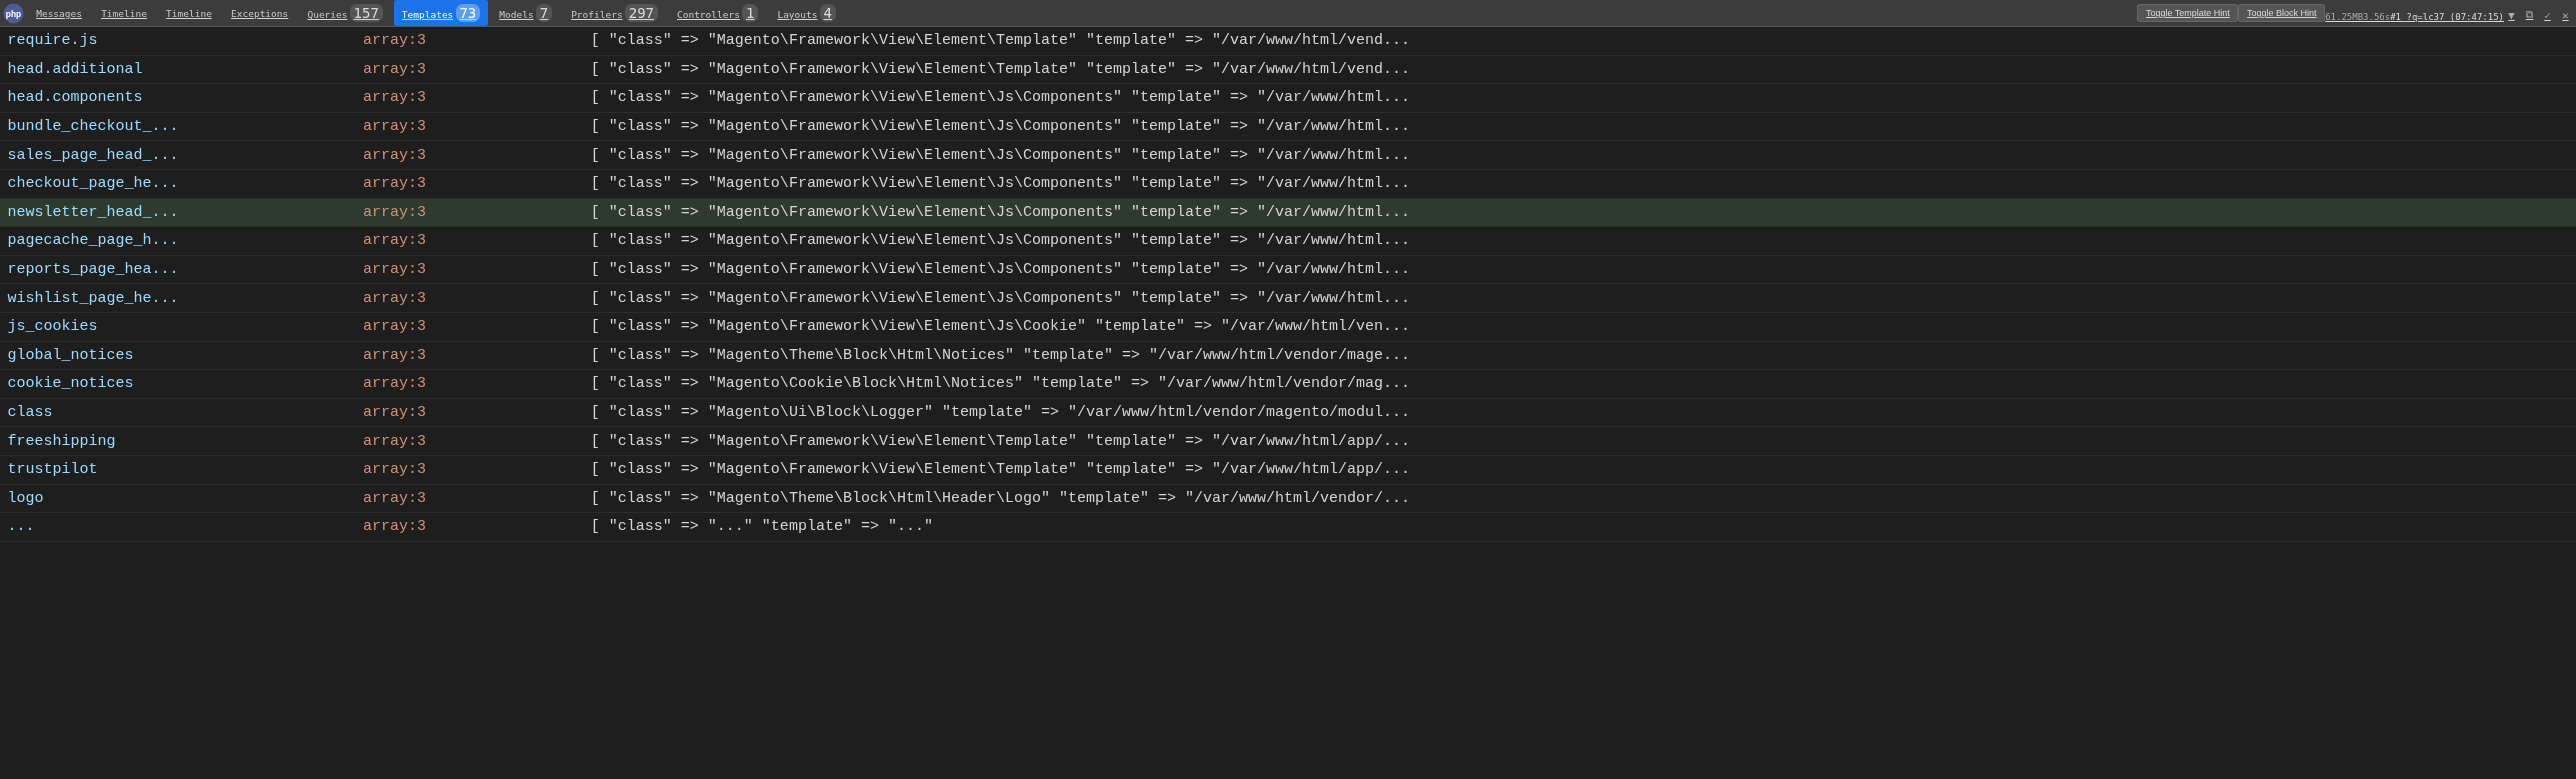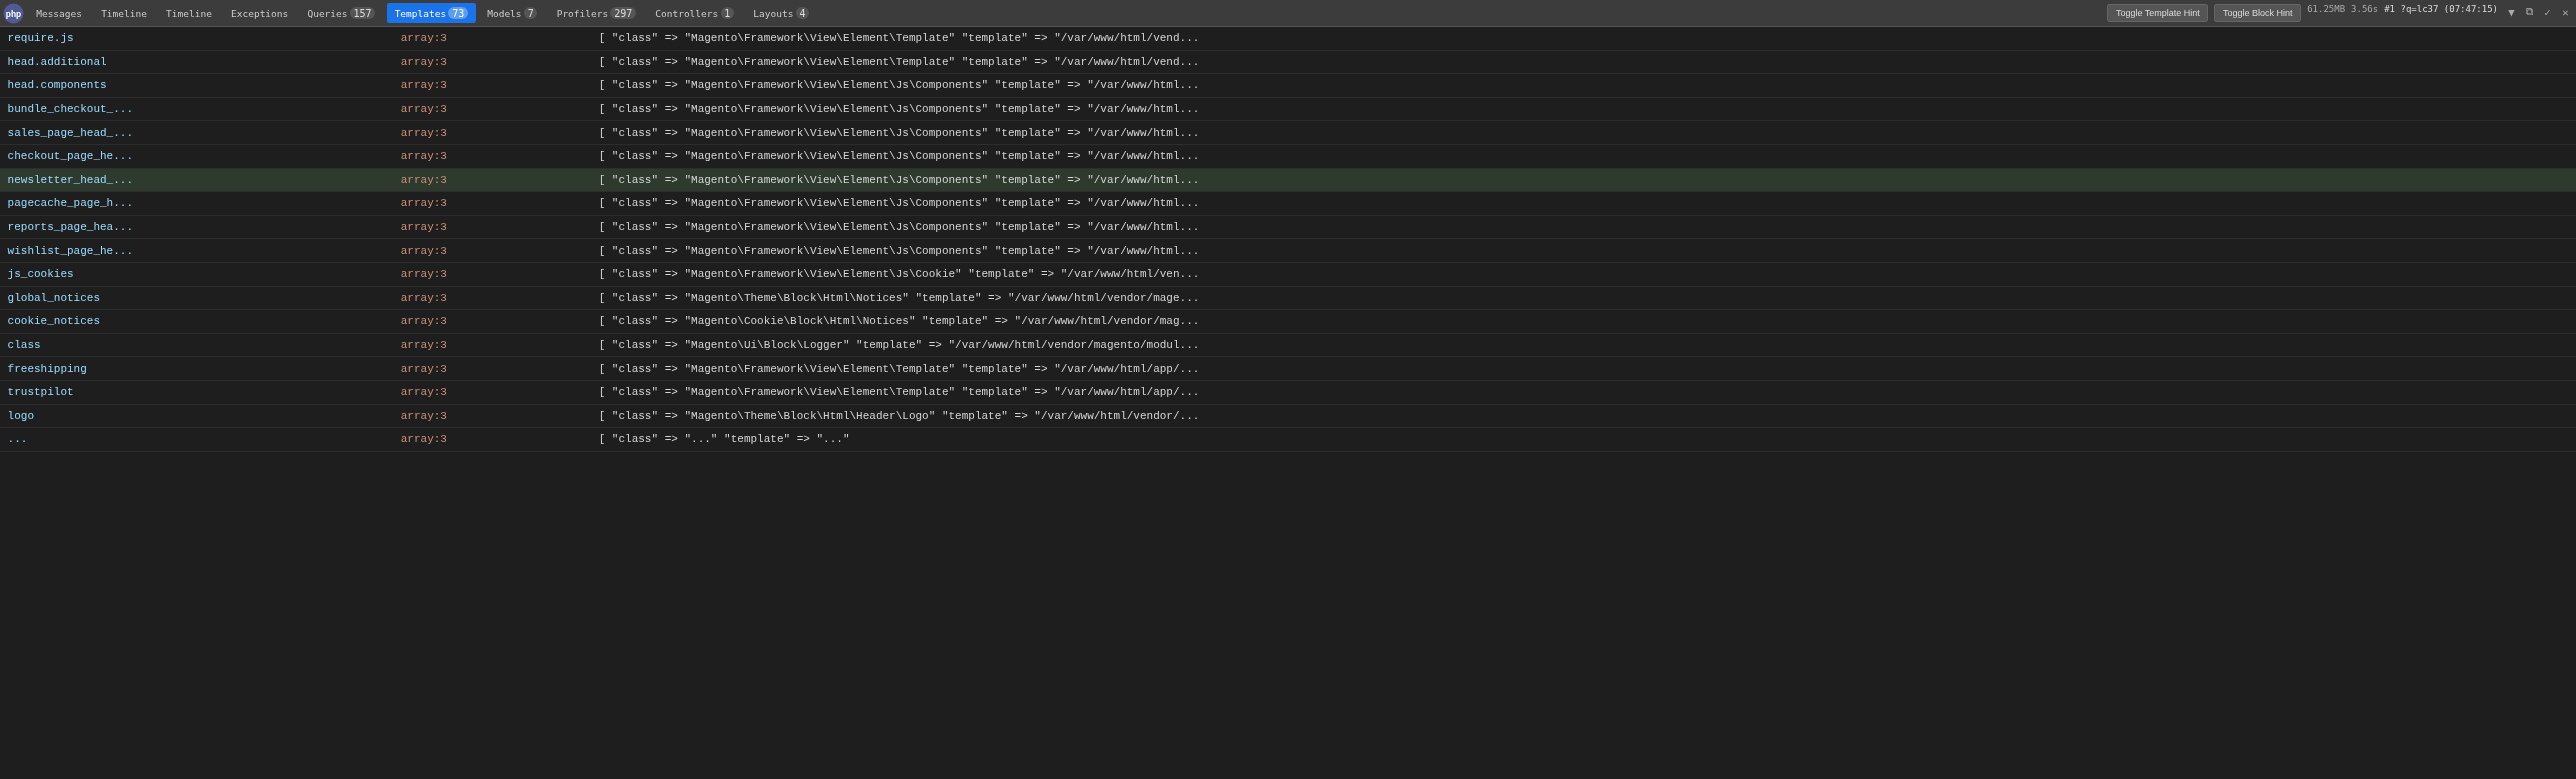--- a/index.html
+++ b/index.html
@@ -20,20 +20,21 @@
 
     .toolbar {
       display: flex;
       align-items: center;
       background: #3c3c3c;
       border-bottom: 0.8px solid #555;
       height: 27px;
       padding: 0 3px;
       gap: 0;
       flex-shrink: 0;
+      text-decoration: underline;
     }
 
     .php-logo {
       width: 21px;
       height: 21px;
       margin-right: 4.6px;
       flex-shrink: 0;
     }
 
     .nav-item {
@@ -48,37 +49,36 @@
     .nav-item.active {
       background: #1a73e8;
       color: #fff;
     }
 
     .nav-badge {
       background: #555;
       color: #ddd;
       border-radius: 6.8px;
       padding: 0.8px 3.8px;
-      font-size: 10px;
+      font-size: 14px;
       margin-left: 2.3px;
     }
 
     .nav-item.active .nav-badge {
       background: rgba(255,255,255,0.3);
       color: #fff;
     }
 
     .toolbar-spacer {
       flex: 1;
     }
 
     .toolbar-right {
       display: flex;
-      align-items: flex-start;
-      gap: 6px;
+      align-items: flex-end;
       margin-left: auto;
     }
 
     .toolbar-btn {
       padding: 3px 7.6px;
       background: #555;
       border: 0.8px solid #666;
       color: #ddd;
       border-radius: 2.3px;
       cursor: pointer;
@@ -132,21 +132,21 @@
       border-bottom: 0.8px solid #2d2d2d;
     }
 
     .data-table tr.highlighted {
       background: #2d3a2d;
     }
 
     .data-table td {
       padding: 5.3px 7.6px;
       font-family: 'Consolas', 'Courier New', monospace;
-      font-size: 11px;
+      font-size: 15px;
       vertical-align: top;
       white-space: nowrap;
     }
 
     .td-name {
       color: #9cdcfe;
       min-width: 122px;
       max-width: 122px;
       overflow: hidden;
       text-overflow: ellipsis;

